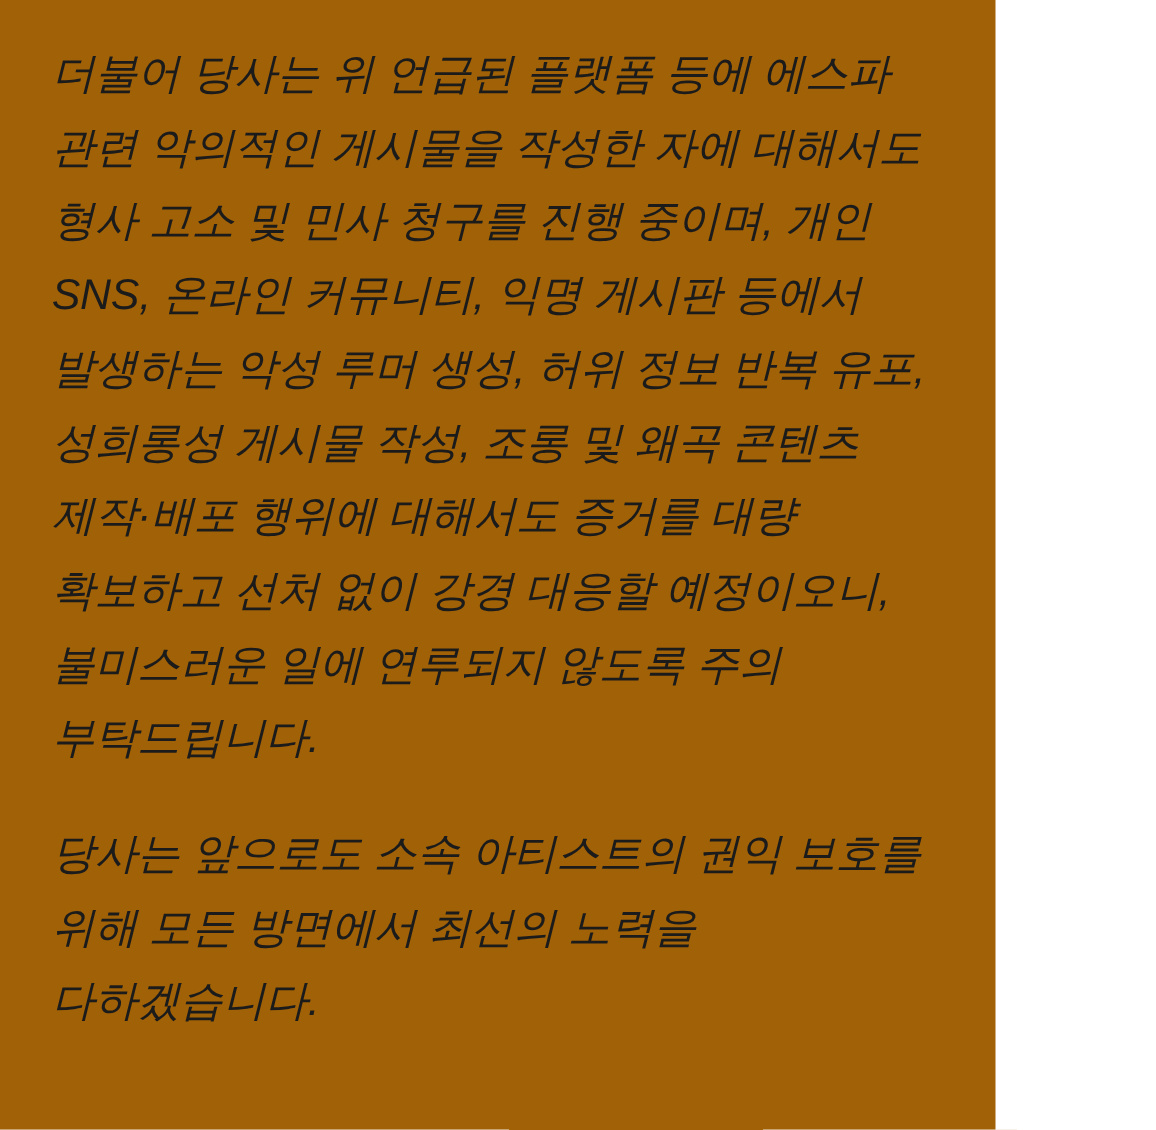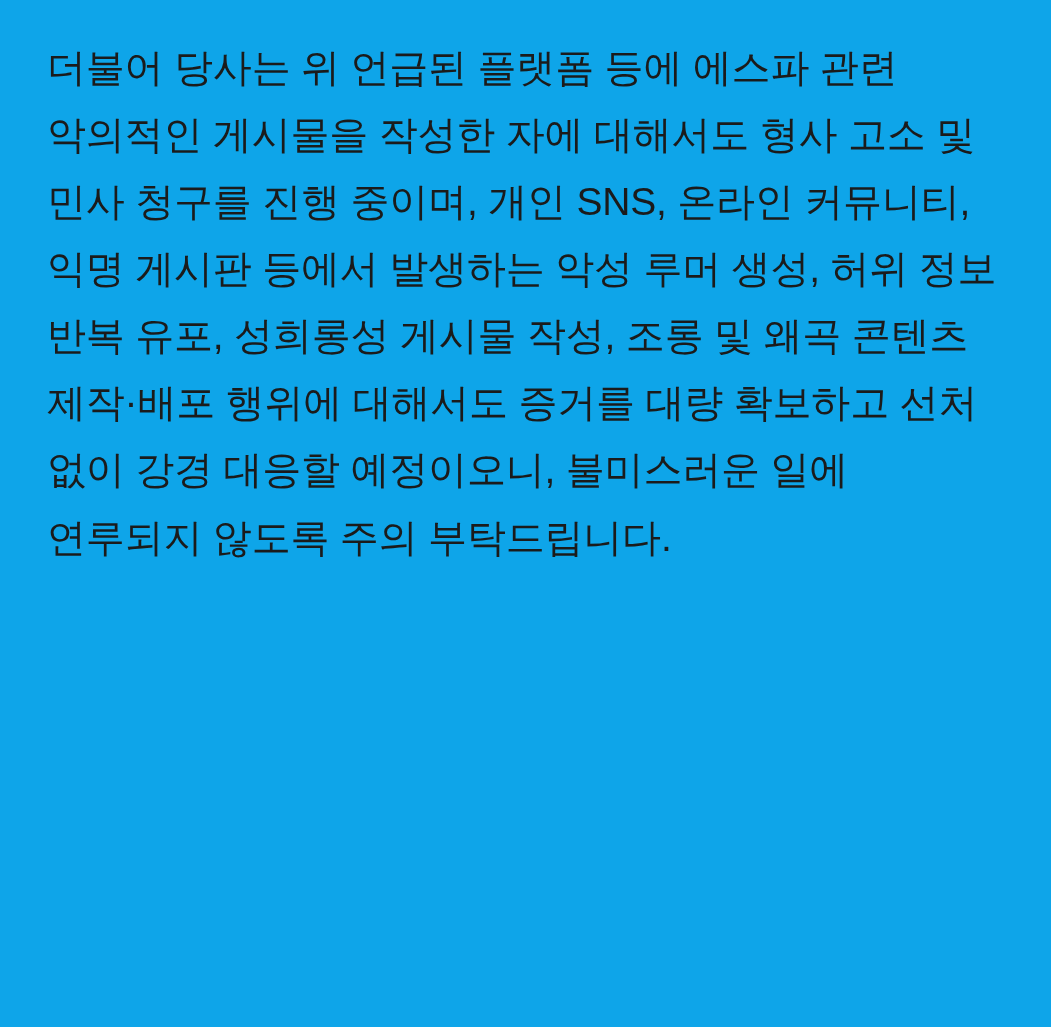--- a/index.html
+++ b/index.html
@@ -10,24 +10,25 @@
   }
   body {
     width: 1051px;
     height: 1027px;
     overflow: hidden;
     font-family: "Liberation Sans", "DejaVu Sans", sans-serif;
     color: #1a1a1a;
   }
   .page {
     box-sizing: border-box;
-    width: 1051px;
+    width: 905px;
     height: 1027px;
     padding: 34px 52px 0 47px;
-    background: #0ea5e9;
+    background: #a16207;
+    font-style: italic;
   }
   .notice-body {
     display: block;
   }
   .para {
     margin: 0;
     font-size: 39px;
     line-height: 1.72;
     letter-spacing: -0.2px;
     color: #1b1b1b;
@@ -39,14 +40,15 @@
   .para + .para {
     margin-top: 38px;
   }
 </style>
 </head>
 <body>
 
 <div class="page">
   <article class="notice-body">
     <p class="para">더불어 당사는 위 언급된 플랫폼 등에 에스파 관련 악의적인 게시물을 작성한 자에 대해서도 형사 고소 및 민사 청구를 진행 중이며, 개인 SNS, 온라인 커뮤니티, 익명 게시판 등에서 발생하는 악성 루머 생성, 허위 정보 반복 유포, 성희롱성 게시물 작성, 조롱 및 왜곡 콘텐츠 제작·배포 행위에 대해서도 증거를 대량 확보하고 선처 없이 강경 대응할 예정이오니, 불미스러운 일에 연루되지 않도록 주의 부탁드립니다.</p>
+    <p class="para">당사는 앞으로도 소속 아티스트의 권익 보호를 위해 모든 방면에서 최선의 노력을 다하겠습니다.</p>
   </article>
 </div>
 
 </body></html>

